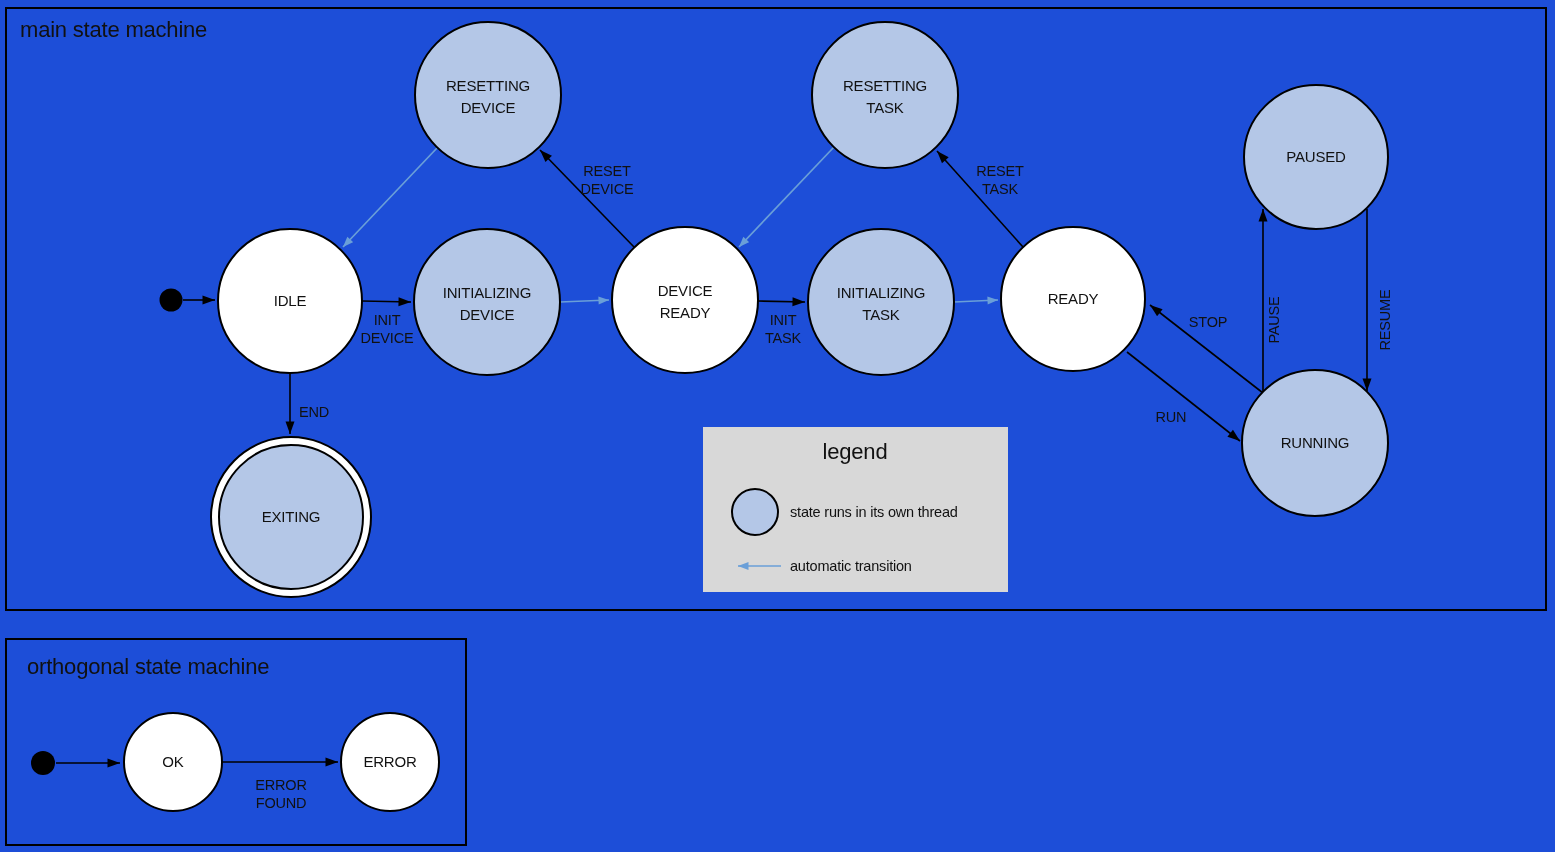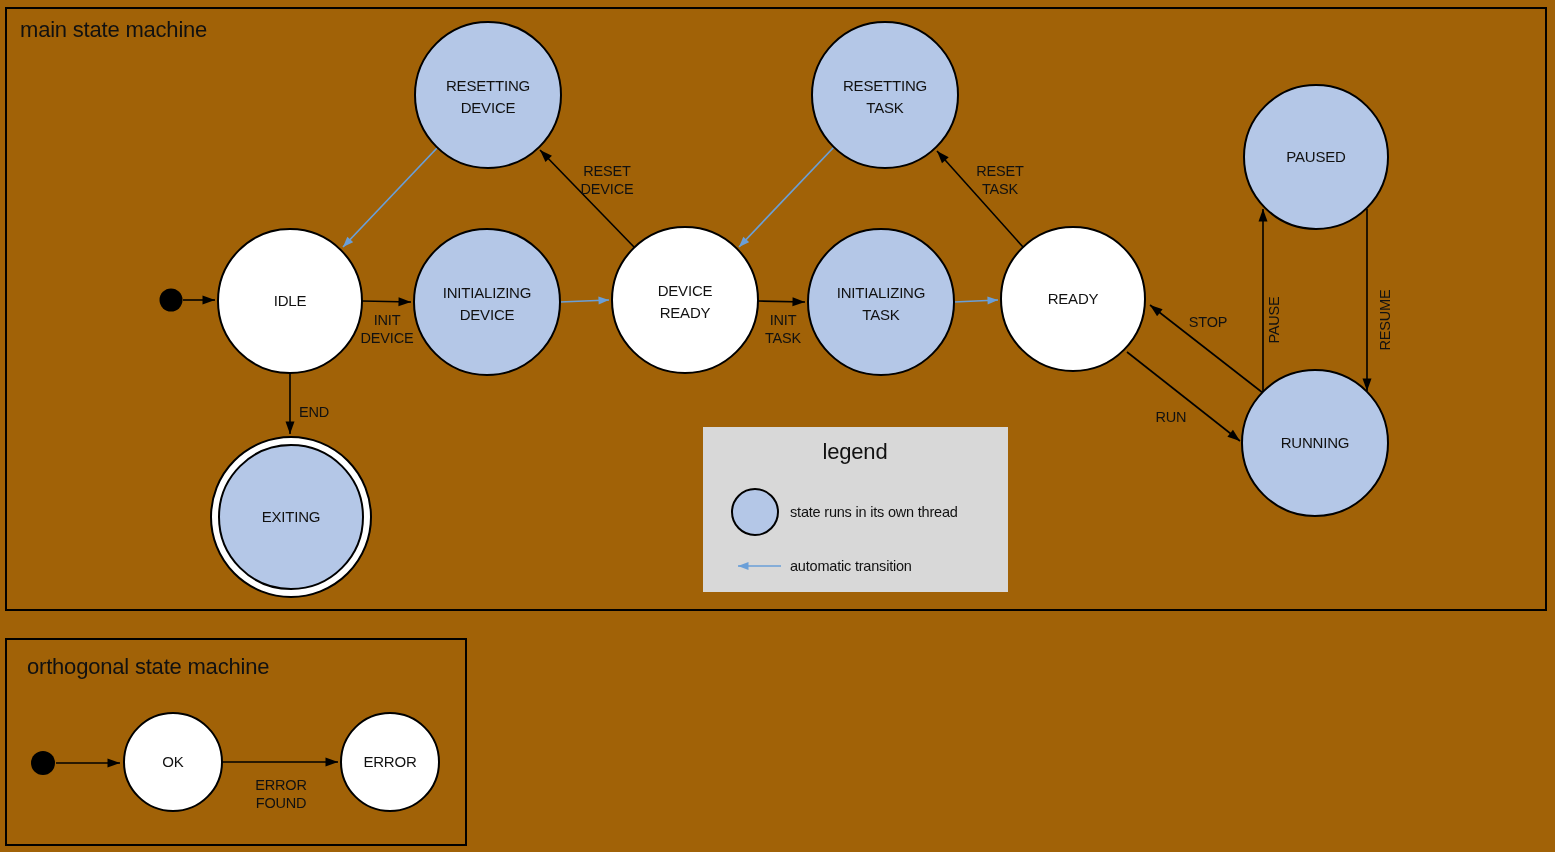--- a/index.html
+++ b/index.html
@@ -1,20 +1,20 @@
 <!DOCTYPE html>
 <html><head>
 <meta charset="utf-8">
 <style>
   html, body { margin: 0; padding: 0; background: #ffffff; }
   .page {
     position: relative;
     width: 1555px;
     height: 852px;
-    background: #a16207;
+    background: #1d4ed8;
     font-family: "Liberation Sans", "DejaVu Sans", sans-serif;
   }
   svg { position: absolute; left: 0; top: 0; }
   text {
     fill: #111111;
     font-family: "Liberation Sans", "DejaVu Sans", sans-serif;
     letter-spacing: -0.2px;
   }
   .title      { font-size: 22px; }
   .state-lbl  { font-size: 15px; }

